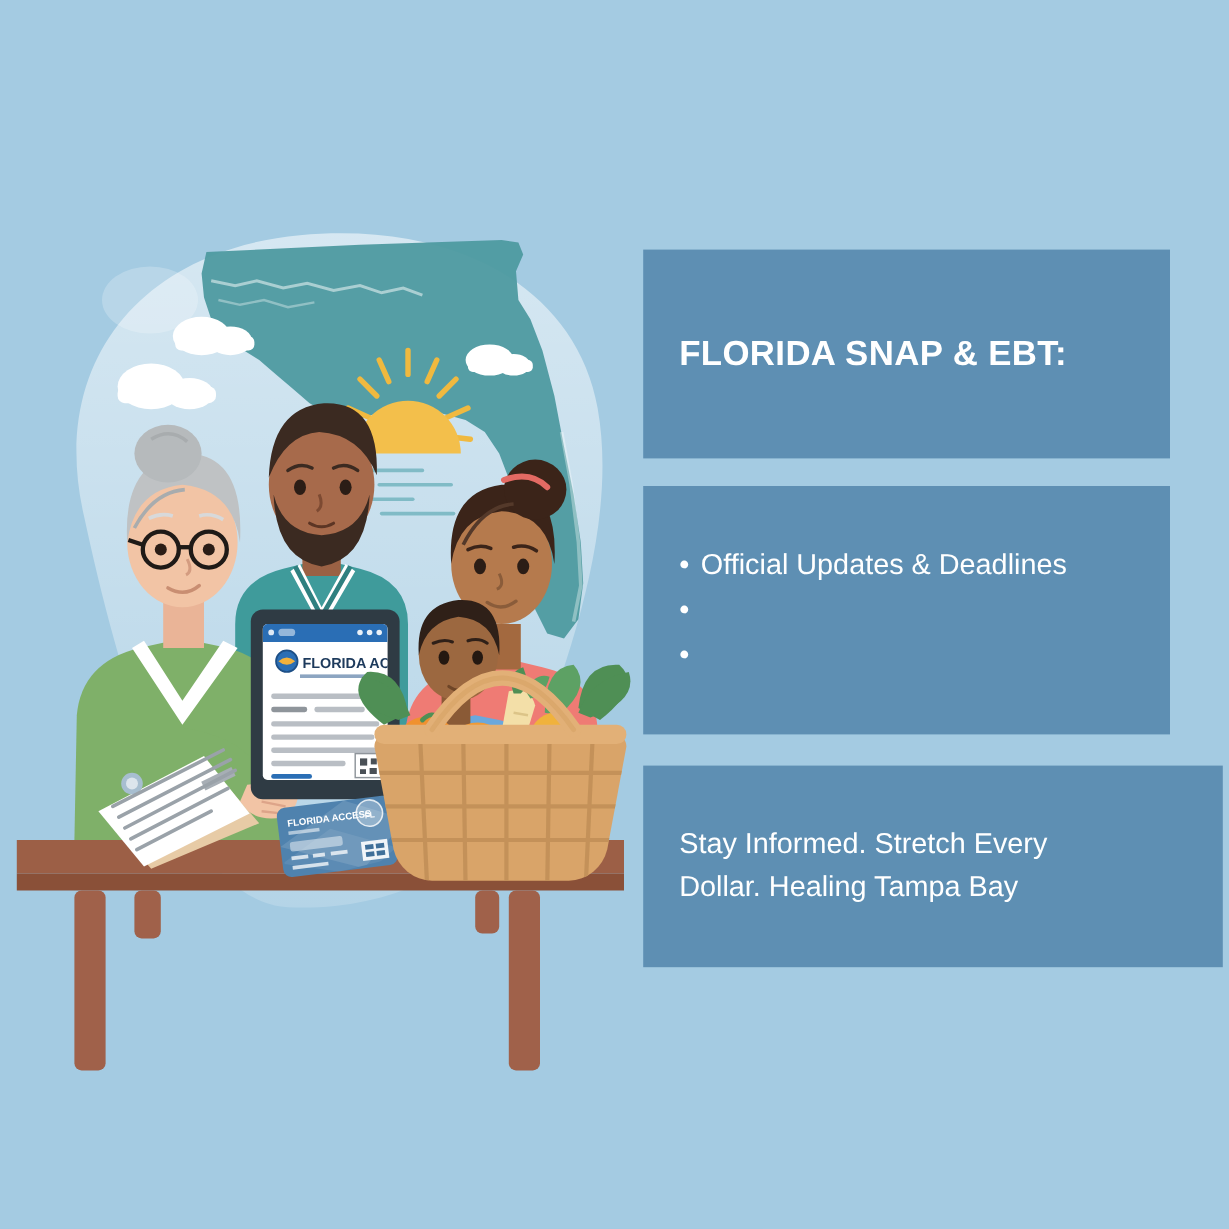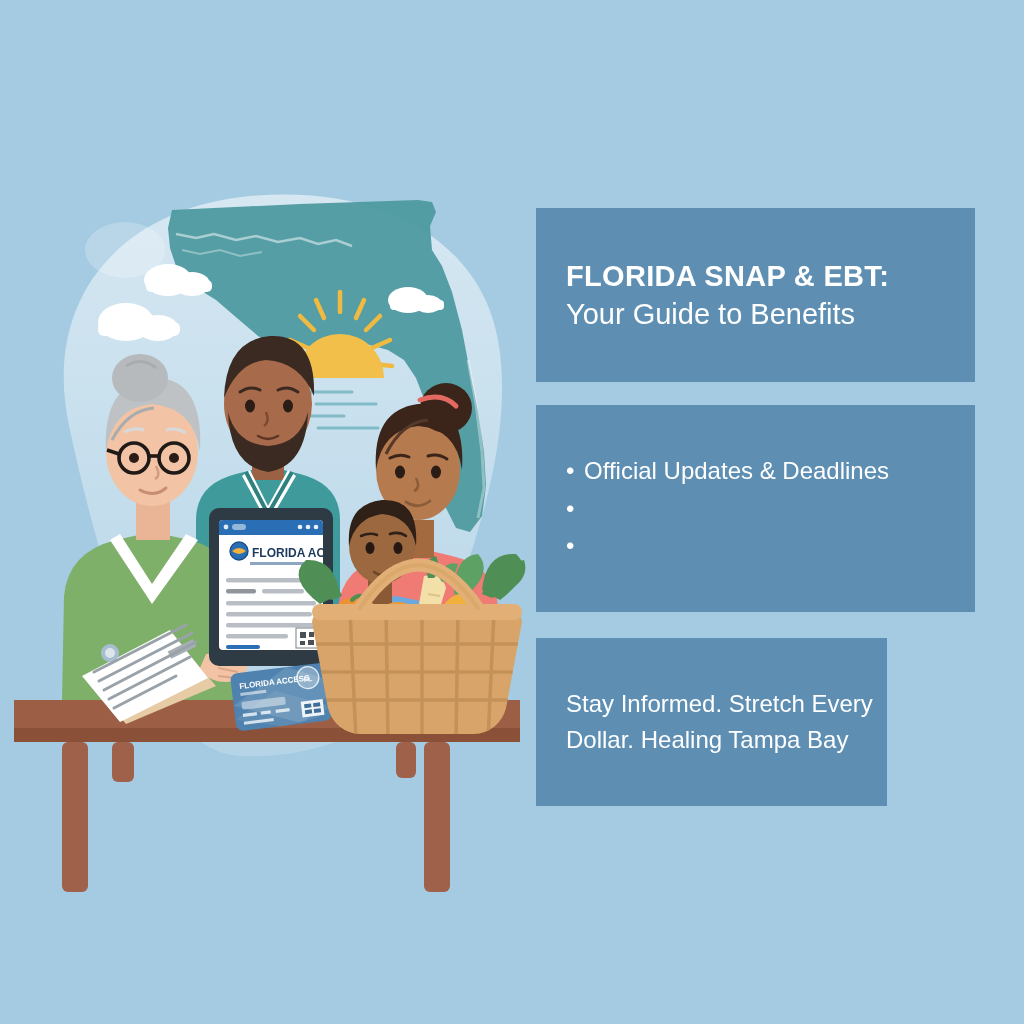--- a/index.html
+++ b/index.html
@@ -39,21 +39,21 @@
     width: 439px; height: 174px;
     padding: 0 30px;
   }
   #panel-bullets {
     left: 536px; top: 405px;
     width: 439px; height: 207px;
     padding: 0 30px;
   }
   #panel-tagline {
     left: 536px; top: 638px;
-    width: 351px; height: 168px;
+    width: 483px; height: 168px;
     padding: 0 30px;
   }
 
   .title-line1 {
     color: #ffffff;
     font-size: 29px;
     font-weight: bold;
     letter-spacing: 0.3px;
     line-height: 1.32;
     white-space: nowrap;
@@ -437,21 +437,20 @@
 
           <path d="M360 608 q58 -86 118 0" stroke="#e2b077" stroke-width="13" fill="none" stroke-linecap="round"></path>
           <path d="M360 608 q58 -86 118 0" stroke="#d39f62" stroke-width="4" fill="none" stroke-linecap="round" opacity="0.5"></path>
         </g>
       </g>
     </svg>
   </div>
 
   <div class="panel" id="panel-title">
     <div class="title-line1">FLORIDA SNAP &amp; EBT:</div>
-    <div class="title-line2">Your Guide to Benefits</div>
   </div>
 
   <div class="panel" id="panel-bullets">
     <ul class="bullet-list">
       <li class="bullet-item">
         <span class="bullet-dot">•</span>
         <span>Official Updates &amp; Deadlines</span>
       </li>
       <li class="bullet-item">
         <span class="bullet-dot">•</span>

